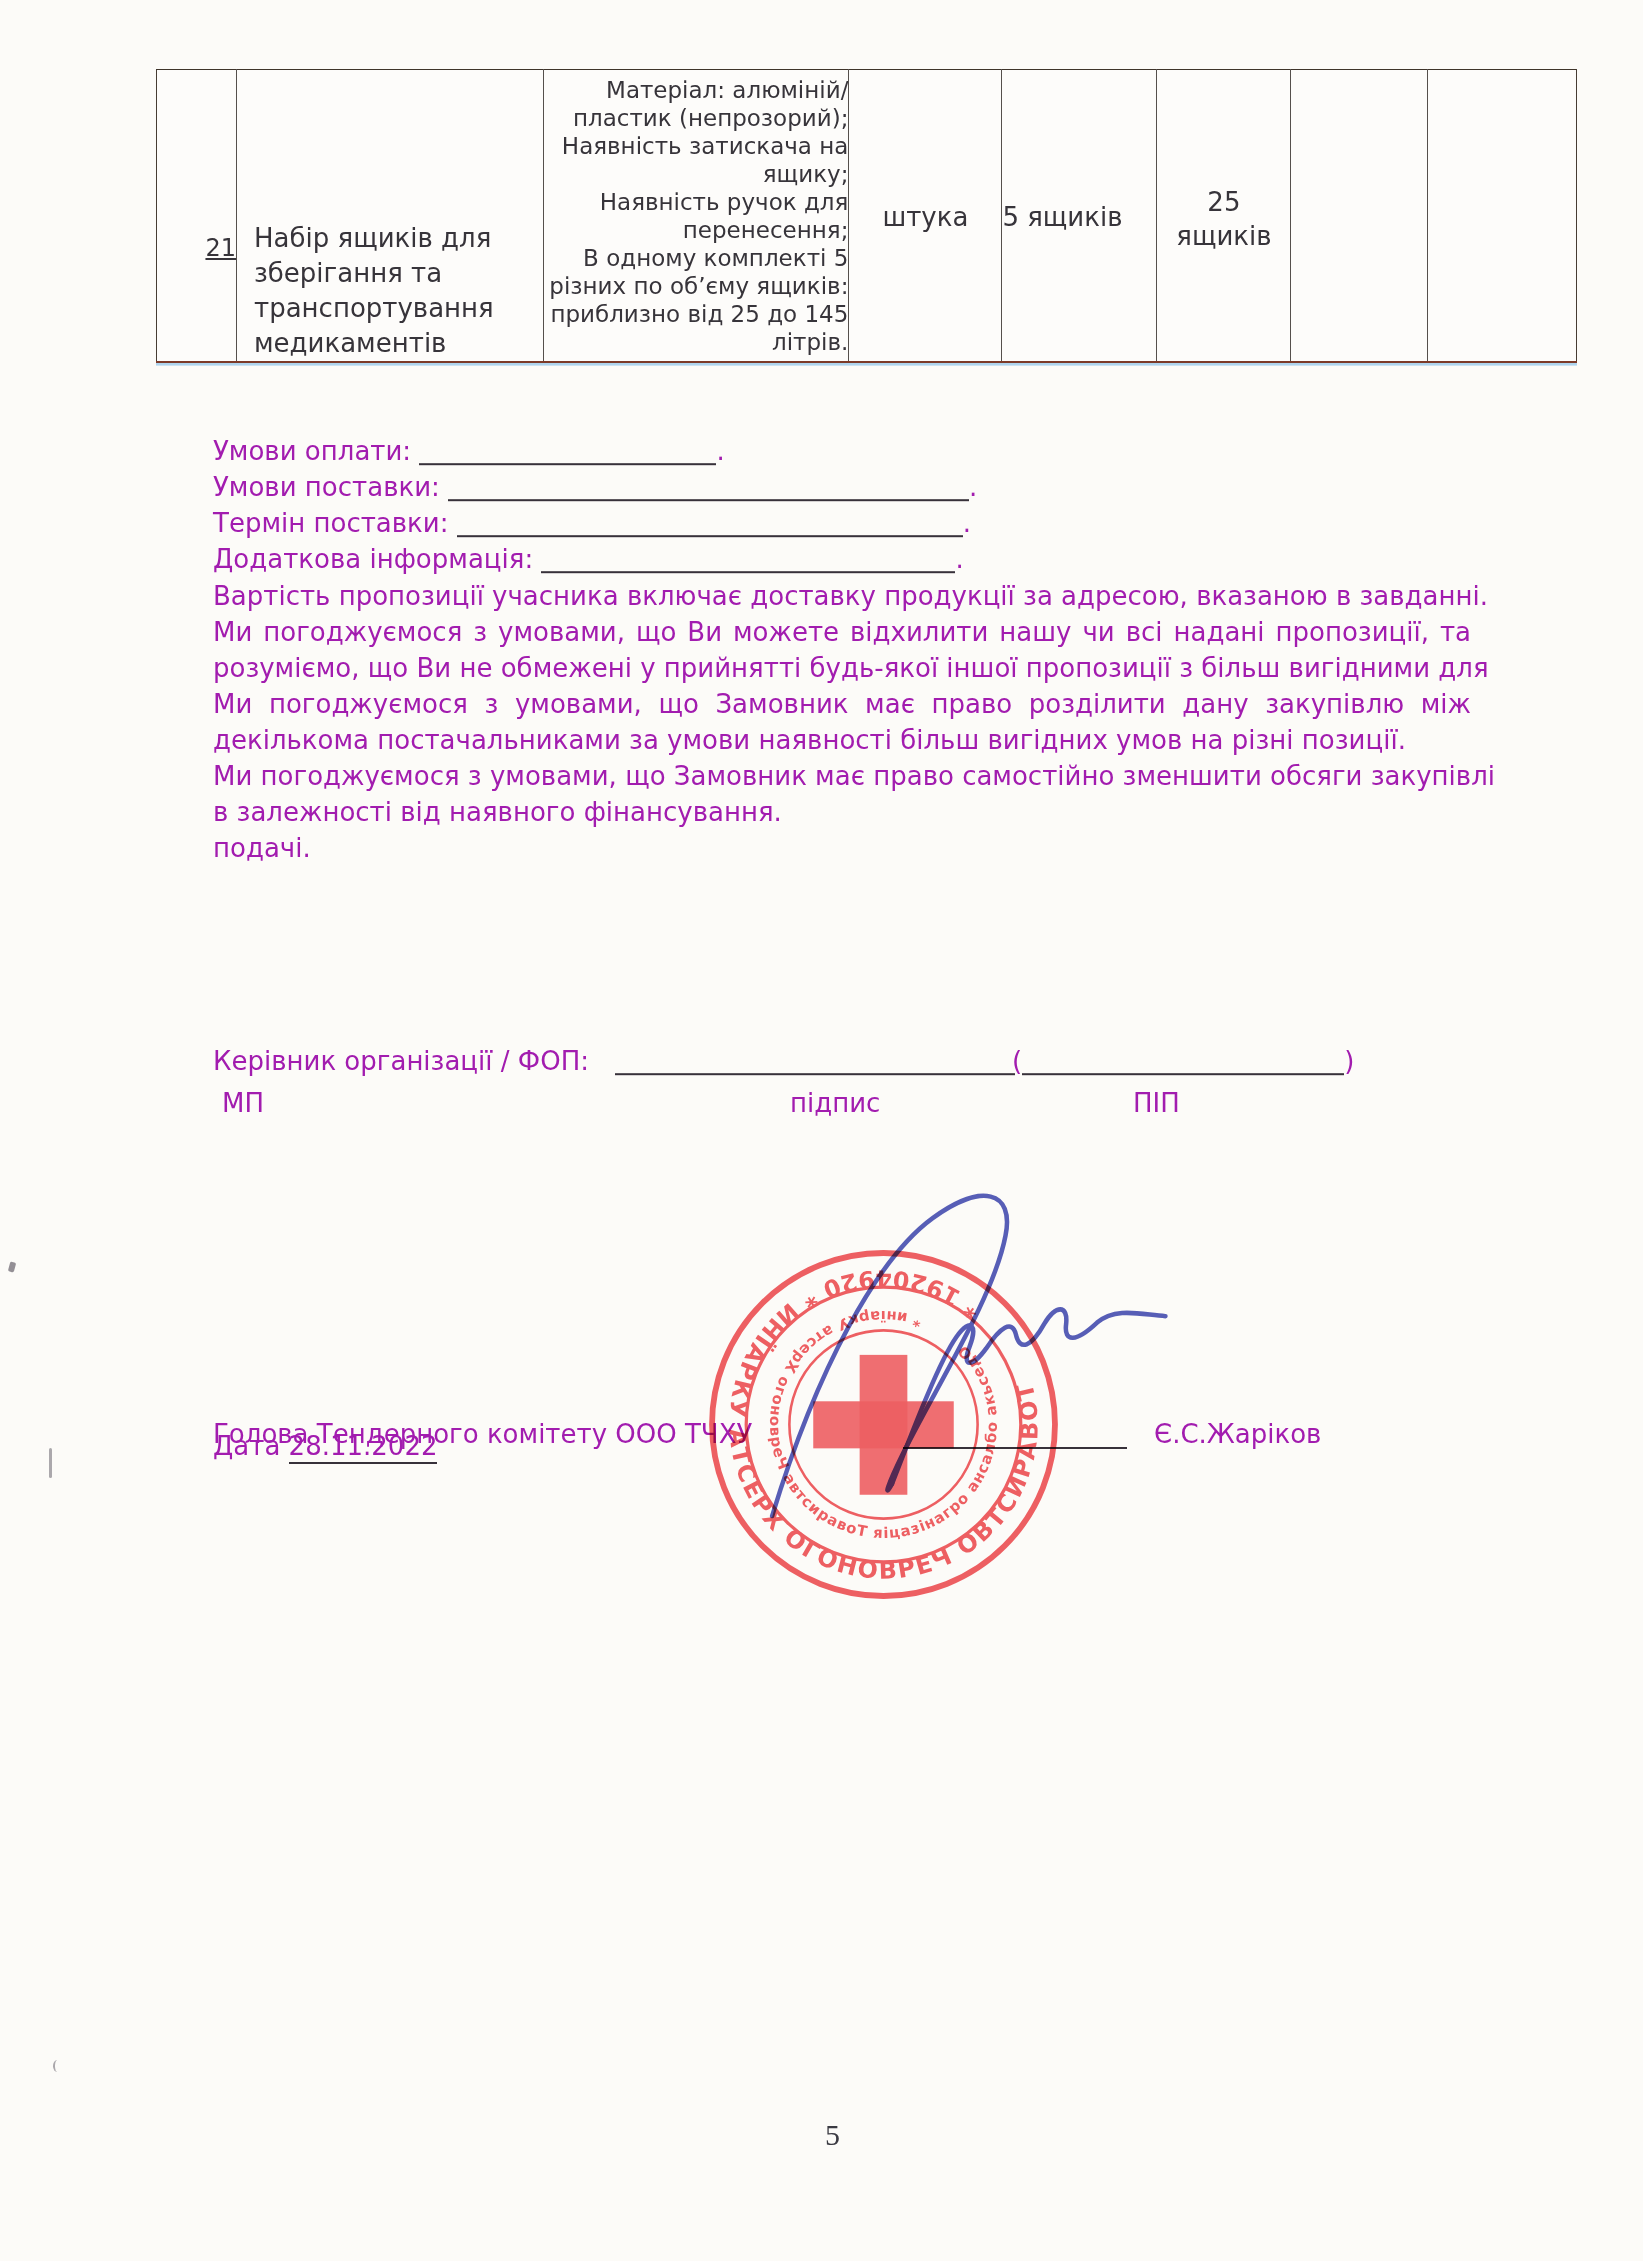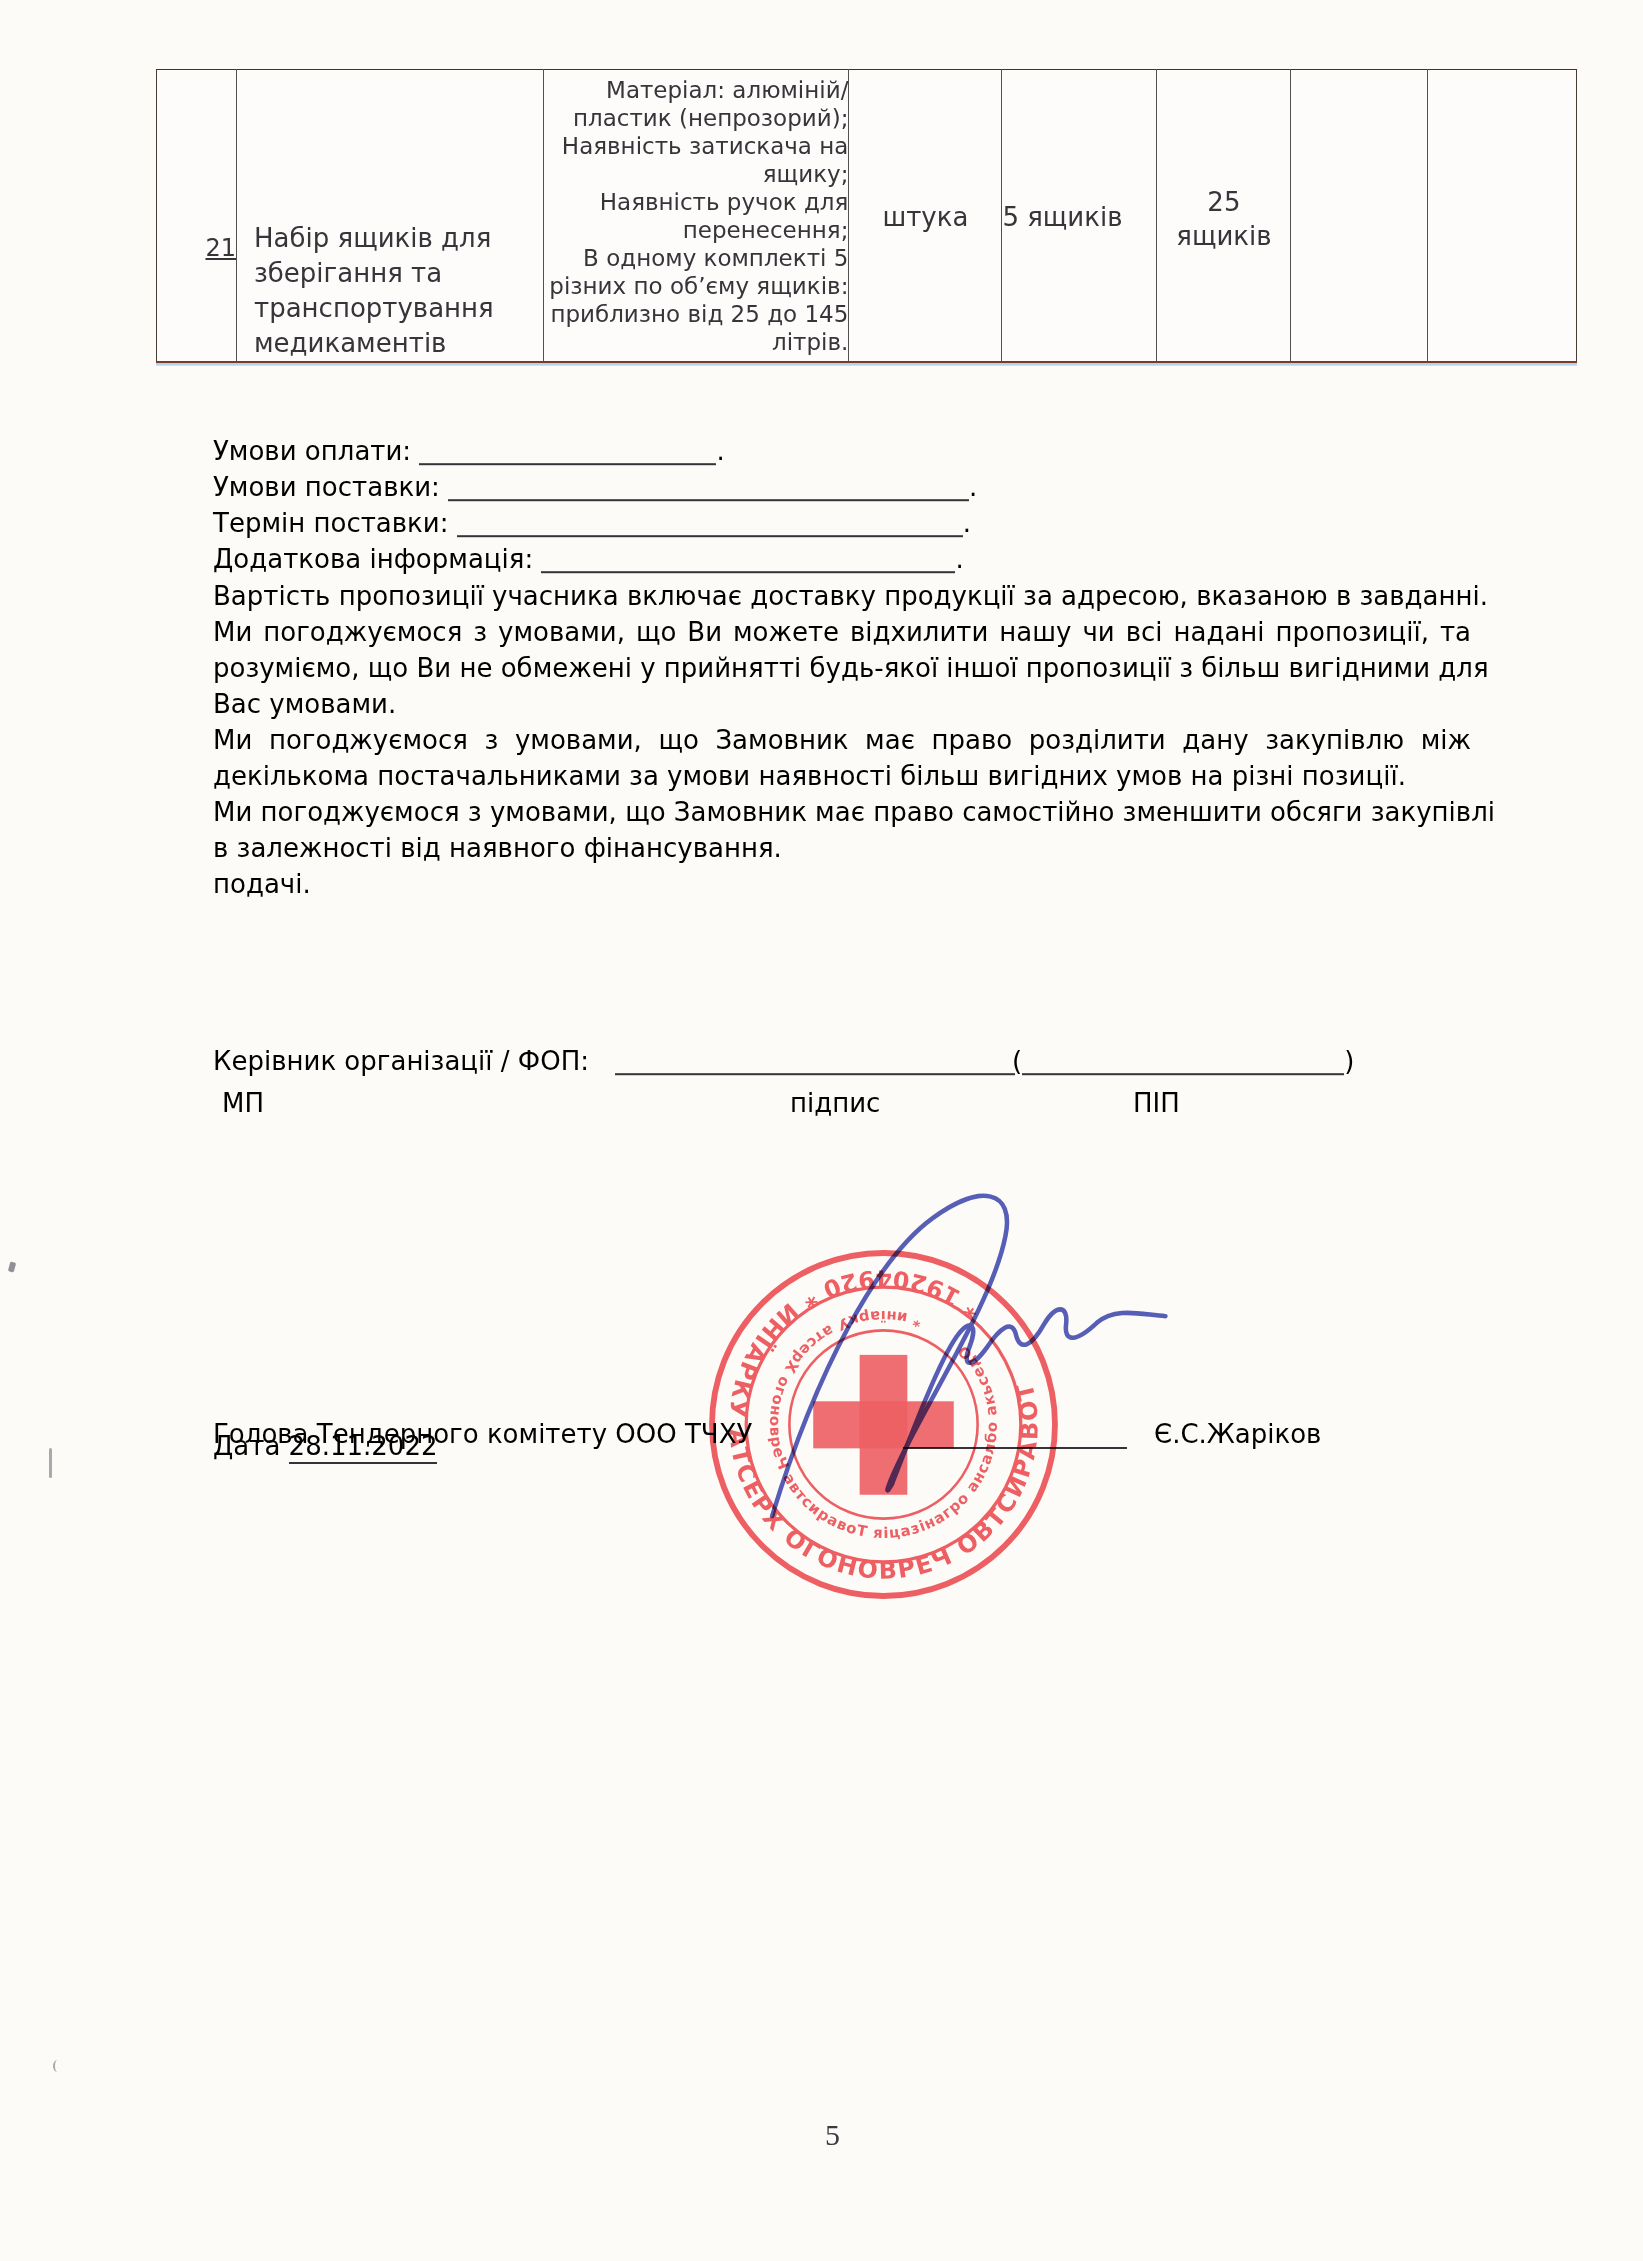--- a/index.html
+++ b/index.html
@@ -31,21 +31,21 @@
   .doc-table td:first-child{border-left:none;}
   .cell-num{width:79px;text-align:right;font-size:24px;padding-top:164px !important;text-decoration:underline;}
   .cell-name{width:283px;font-size:26px;line-height:35px;padding:151px 6.4px 0 17px !important;white-space:pre-line;}
   .cell-spec{width:304px;text-align:right;font-size:23px;line-height:28px;padding-top:6.4px !important;white-space:pre-line;}
   .cell-unit{width:152px;text-align:center;font-size:26px;padding-top:132px !important;}
   .cell-qty1{width:154px;text-align:left;font-size:26px;padding-top:132px !important;}
   .cell-qty2{width:133px;text-align:center;font-size:26px;line-height:34px;padding-top:115px !important;white-space:pre-line;}
   .cell-e1{width:136px;}
   .cell-e2{width:148px;}
   
-  .txt{position:absolute;font-size:26px;line-height:36px;color:#000000;}
+  .txt{position:absolute;font-size:26px;line-height:36px;color:#a21caf;}
   .form-lines{left:213px;top:433px;width:1289px;}
   .blank{
     display:inline-block;height:19.3px;
     border-bottom:2.6px solid #37313a;
     transform:translateY(5.2px);
   }
   .w1{width:297px;}
   .w2{width:506px;}
   .w3{width:521px;}
   .w4{width:414px;}
@@ -126,21 +126,20 @@
     <div>
       <span>Додаткова інформація:</span>
       <span class="blank w4"></span><span>.</span>
     </div>
   </div>
 
   <div class="txt paragraphs" id="para-lines">
       <div class="pline">Вартість пропозиції учасника включає доставку продукції  за адресою, вказаною в завданні.</div>
       <div class="pline just">Ми погоджуємося з умовами, що Ви можете відхилити нашу чи всі надані пропозиції, та</div>
       <div class="pline just">розуміємо, що Ви не обмежені у прийнятті будь-якої іншої пропозиції з більш вигідними для</div>
-      <div class="pline">Вас умовами.</div>
       <div class="pline just">Ми погоджуємося з умовами, що Замовник має право розділити дану закупівлю між</div>
       <div class="pline">декількома постачальниками за умови наявності більш вигідних умов на різні позиції.</div>
       <div class="pline just">Ми погоджуємося з умовами, що Замовник має право самостійно зменшити обсяги закупівлі</div>
       <div class="pline">в залежності від наявного фінансування.</div>
       <div class="pline">подачі.</div>
     </div>
 
   <div class="txt kerivnyk">
     <span>Керівник організації / ФОП:</span><span class="blank blank-head"></span>
     <span class="paren-group"><span>(</span><span class="blank"></span><span>)</span></span>

